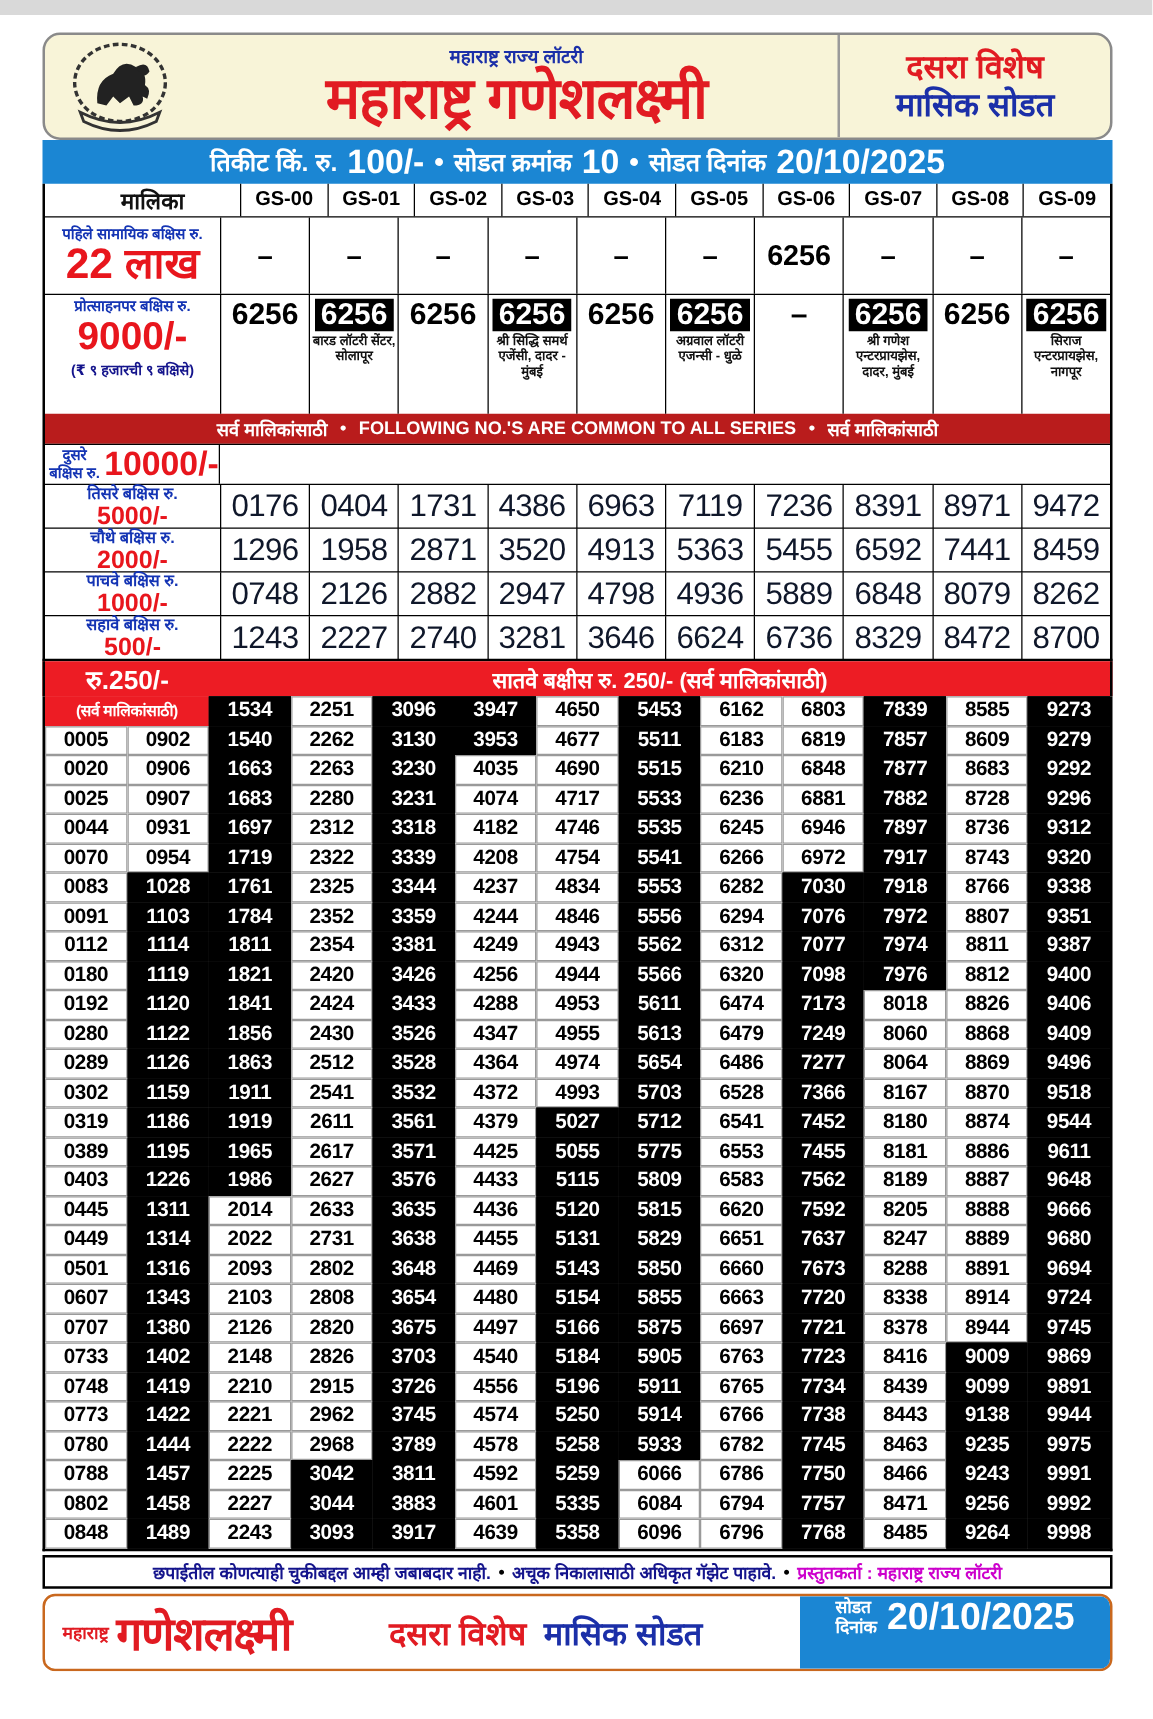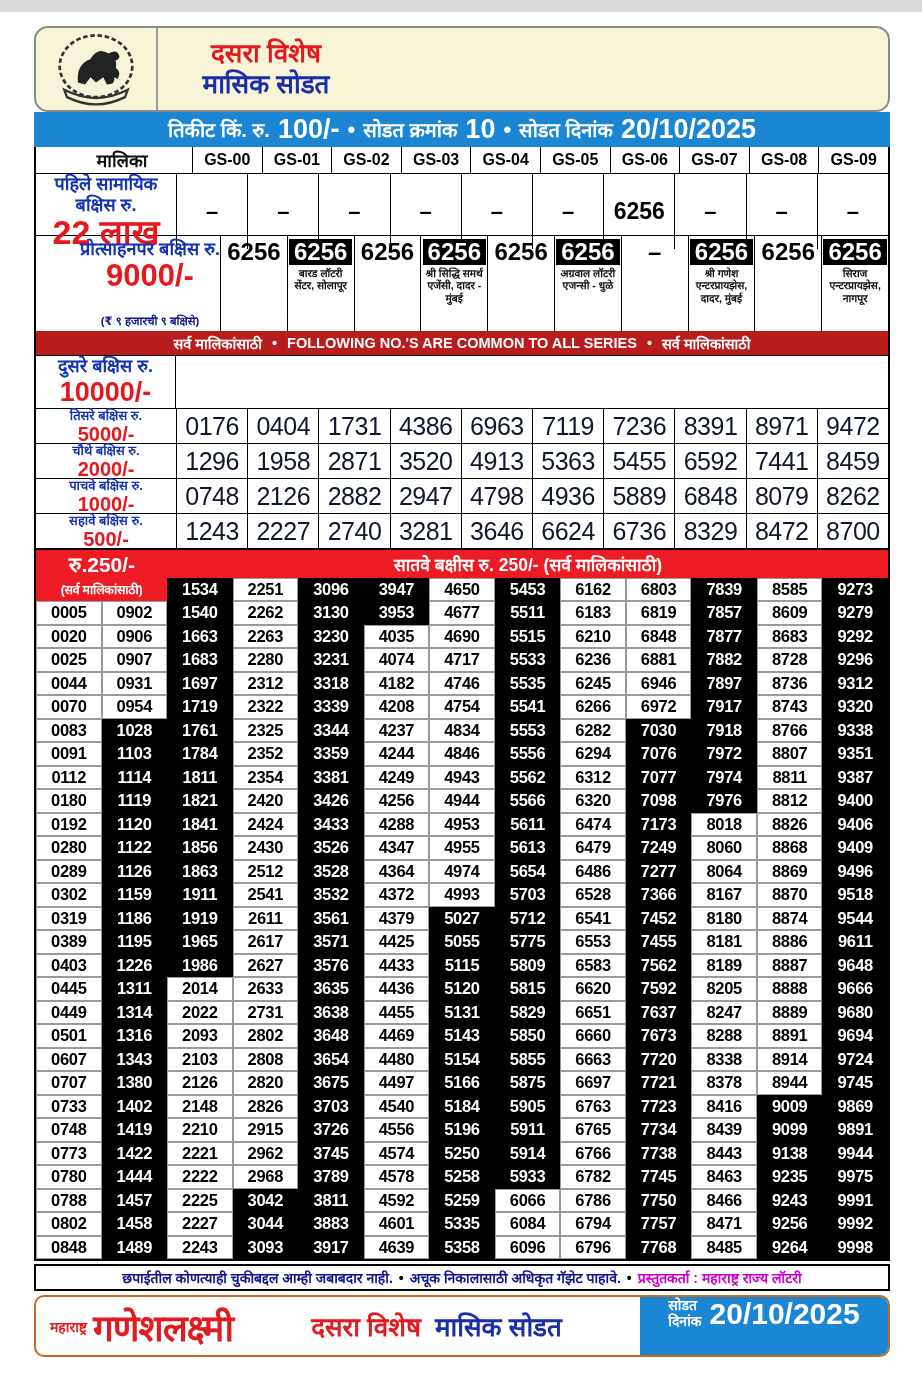--- a/index.html
+++ b/index.html
@@ -26,39 +26,39 @@
   
   .mtable{border:2px solid #000;border-top:none;}
   .grid{display:grid;grid-template-columns:140px repeat(10,1fr);}
   .grid > div{border-left:1px solid #000;display:flex;flex-direction:column;align-items:center;justify-content:center;}
   .grid > div:first-child{border-left:none;}
   .rowline{border-top:1px solid #000;}
   .series-row{height:26px;padding-left:16px;}
   .series-label{color:#111;font-weight:bold;font-size:18px;}
   .series-cell{font-weight:bold;font-size:16px;color:#000;}
   .fp-row{height:62px;}
-  .lbl-blue{color:#1434b4;font-weight:bold;font-size:18px;line-height:1.15;text-align:center;}
+  .lbl-blue{color:#1434b4;font-weight:bold;font-size:12px;line-height:1.15;text-align:center;}
   .amt-red{color:#e8161d;font-weight:bold;}
   .fp-amt{font-size:34px;line-height:1;}
   .num-cell{font-weight:bold;font-size:23px;color:#000;}
   .dash{font-weight:bold;font-size:22px;color:#000;}
-  .cons-row{height:96px;padding-left:44px;}
+  .cons-row{height:96px;}
   .cons-row > div{justify-content:flex-start;padding-top:3px;}
   .cons-amt{font-size:31px;line-height:1.05;}
-  .cons-note{color:#14148c;font-weight:bold;font-size:11.5px;margin-top:21px;}
+  .cons-note{color:#14148c;font-weight:bold;font-size:11.5px;margin-top:3px;}
   .cons-num{font-weight:bold;font-size:24px;line-height:1.1;padding:0 5px;}
   .cons-num.hl{background:#000;color:#fff;}
   .agent{font-size:10.5px;font-weight:bold;color:#111;text-align:center;line-height:1.15;margin-top:2px;}
 
   
   .bluestrip{background:#b91c1c;color:#fff;font-weight:bold;font-size:14.5px;height:24px;display:flex;align-items:center;justify-content:center;gap:10px;}
 
   
   .second{display:grid;grid-template-columns:140px 1fr;border-top:1px solid #000;}
-  .second-label{border-right:1px solid #000;display:flex;flex-direction:column;align-items:center;justify-content:center;}
+  .second-label{border-right:1px solid #000;display:flex;flex-direction:row;align-items:center;justify-content:center;}
   .second-amt{font-size:27px;}
   .second-right{display:flex;flex-direction:column;}
   .winners{display:flex;justify-content:space-around;align-items:center;height:38px;padding:1px 8px;}
   .winner{background:#000;color:#fff;font-weight:bold;font-size:31px;letter-spacing:2px;padding:0 14px;line-height:1.1;}
   .second-note{background:#000;color:#fff;font-weight:bold;font-size:16.5px;height:25px;display:flex;align-items:center;justify-content:center;}
 
   
   .prow{height:35px;}
   .prow .lbl-blue{font-size:13px;}
   .prow .amt-red{font-size:20px;line-height:1;}
@@ -100,20 +100,24 @@
 <div class="sheet">
 
   <div class="header">
     <div class="logo-wrap">
       <svg width="92" height="78" viewBox="0 0 100 86">
         <ellipse cx="50" cy="40" rx="40" ry="34" fill="none" stroke="#333" stroke-width="3" stroke-dasharray="5 3"></ellipse>
         <path d="M30 58 Q28 38 44 32 Q52 18 64 26 Q74 30 72 42 Q78 46 74 54 L70 52 Q72 60 62 60 L58 52 L50 58 L44 52 L38 60 Z" fill="#222"></path>
         <path d="M64 26 Q74 20 76 30 Q72 36 68 32 Z" fill="#222"></path>
         <path d="M15 66 Q50 84 85 66 L82 74 Q50 90 18 74 Z" fill="none" stroke="#333" stroke-width="2.5"></path>
       </svg>
+    </div>
+    <div class="title-wrap">
+      <div class="org-small">महाराष्ट्र राज्य लॉटरी</div>
+      <div class="main-title">महाराष्ट्र गणेशलक्ष्मी</div>
     </div>
     <div class="special-box">
       <div class="sp1">दसरा विशेष</div>
       <div class="sp2">मासिक सोडत</div>
     </div>
   </div>
 
   <div class="ticketbar">
     <span>तिकीट किं. रु.</span>
     <span class="big">100/-</span>

